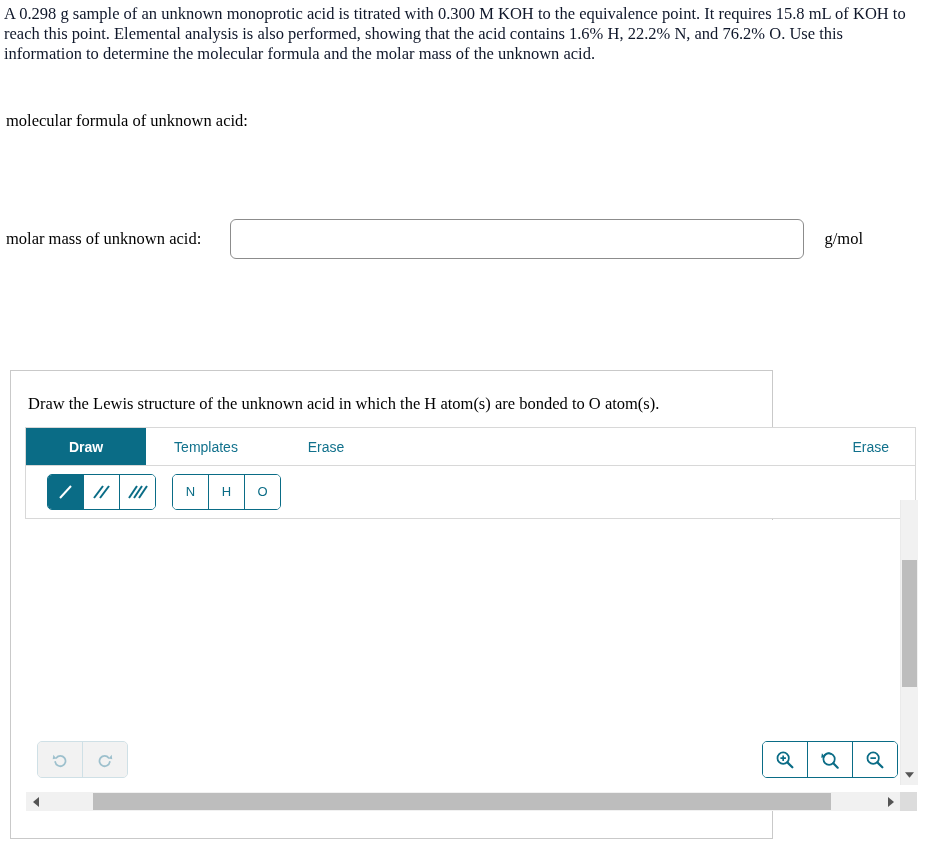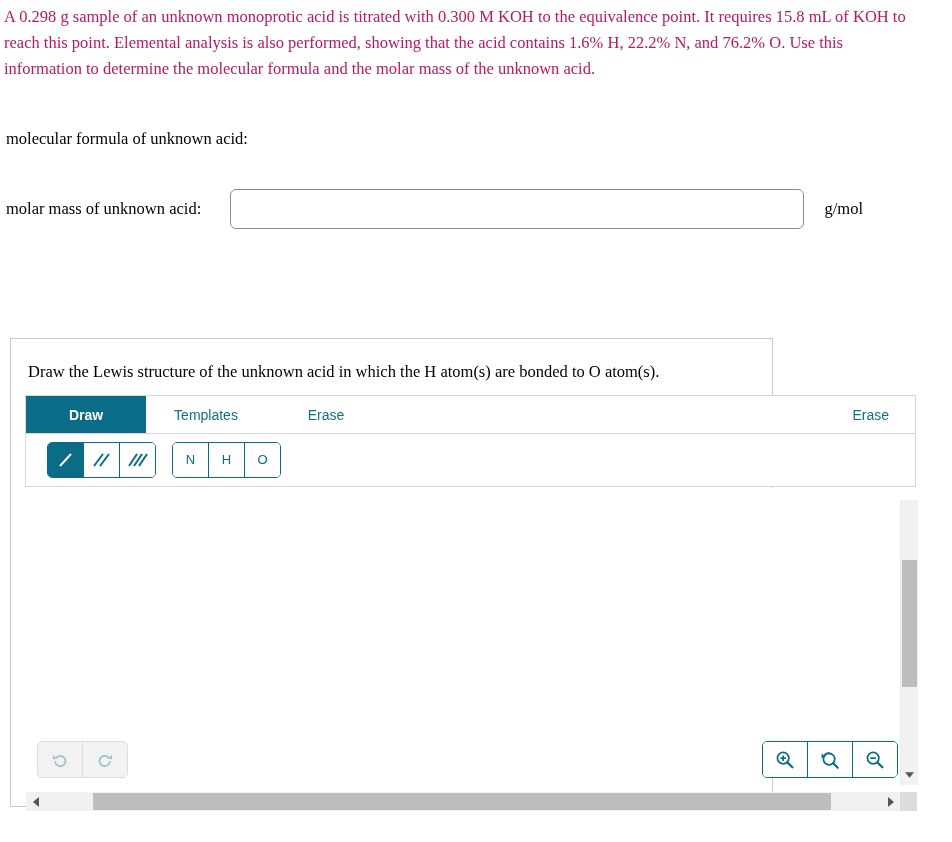--- a/index.html
+++ b/index.html
@@ -13,36 +13,36 @@
     font-family: "Liberation Serif", "DejaVu Serif", serif;
     color: #000000;
     overflow: hidden;
     position: relative;
   }
 
   
   .prompt {
     font-family: "Liberation Serif", "DejaVu Serif", serif;
     font-size: 16.5px;
-    line-height: 26px;
-    color: #be185d;
+    line-height: 20px;
+    color: #0f172a;
     padding: 4px 18px 0 4px;
     width: 928px;
     box-sizing: border-box;
   }
 
   
   .answer-row {
     display: flex;
     align-items: center;
     width: 863px;
     box-sizing: border-box;
   }
   #row-formula { margin-top: 47px; padding-left: 6px; }
-  #row-mass    { margin-top: 40px; padding-left: 6px; }
+  #row-mass    { margin-top: 88px; padding-left: 6px; }
 
   .answer-label {
     font-family: "Liberation Serif", "DejaVu Serif", serif;
     font-size: 16.5px;
     color: #000;
     white-space: nowrap;
   }
   .answer-input {
     font-family: "Liberation Serif", "DejaVu Serif", serif;
     font-size: 16px;
@@ -61,21 +61,21 @@
     font-family: "Liberation Serif", "DejaVu Serif", serif;
     font-size: 16.5px;
     margin-left: 20px;
     white-space: nowrap;
   }
 
   
   .sketcher-panel {
     position: absolute;
     left: 10px;
-    top: 338px;
+    top: 370px;
     width: 763px;
     height: 469px;
     border: 1px solid #c9c9c9;
     background: #ffffff;
     box-sizing: border-box;
   }
   .sketcher-instruction {
     font-family: "Liberation Serif", "DejaVu Serif", serif;
     font-size: 16.5px;
     color: #000;

